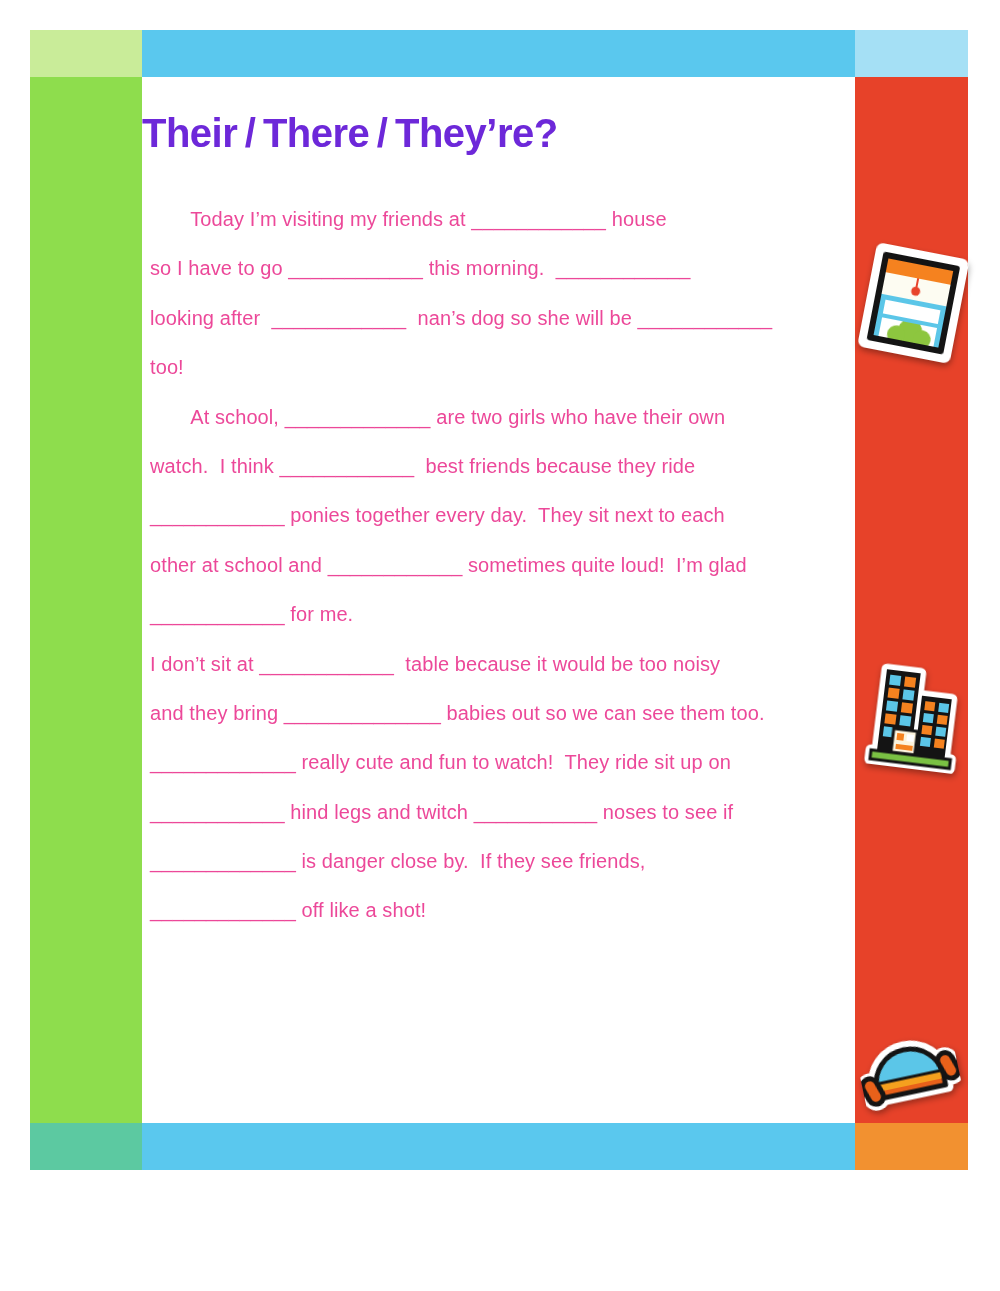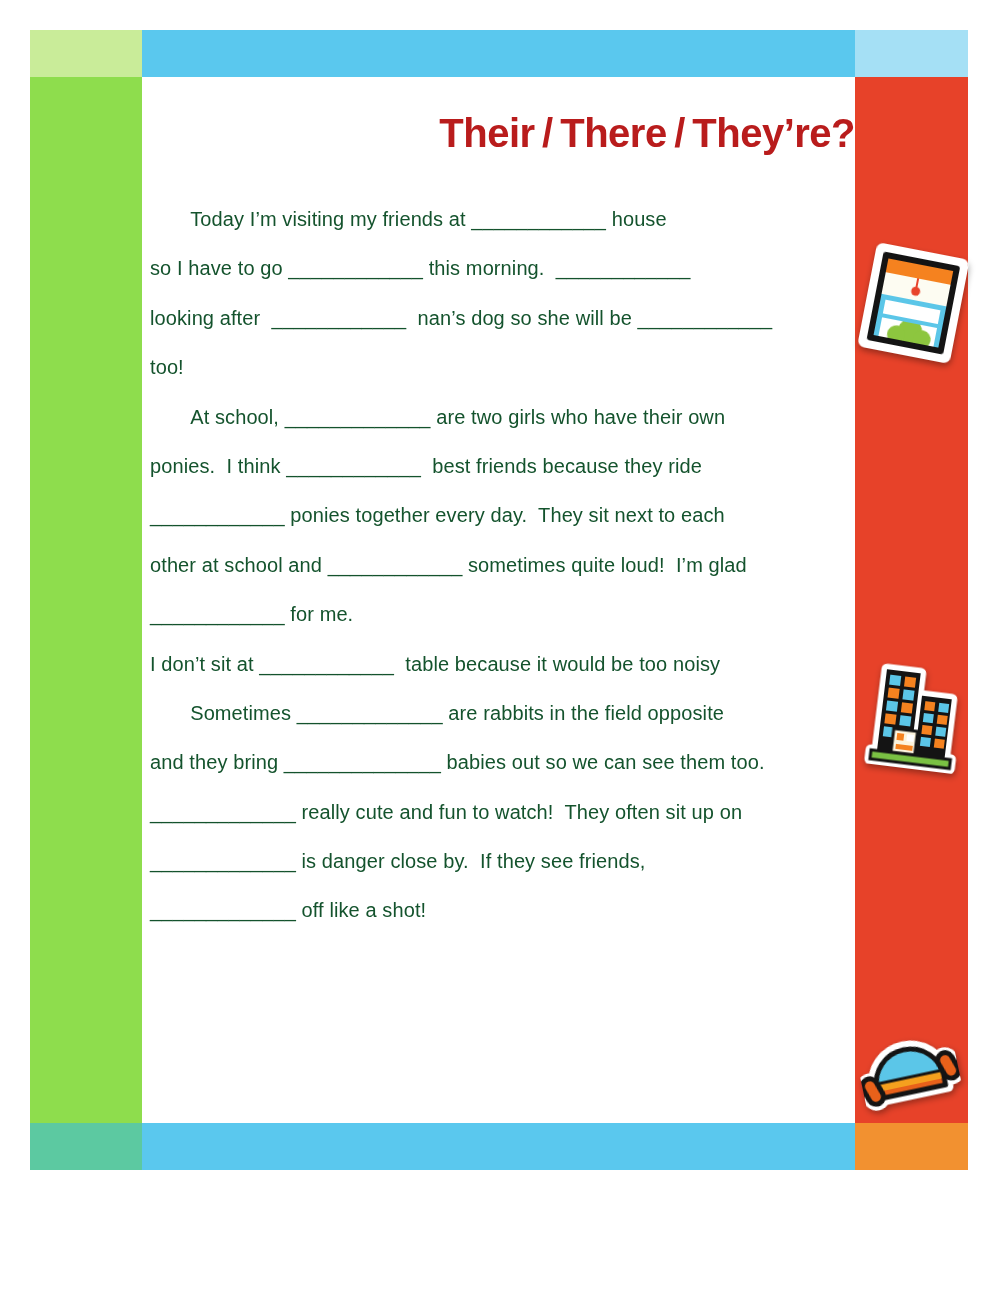--- a/index.html
+++ b/index.html
@@ -17,25 +17,25 @@
   .strip-left  { left:30px;  top:77px; width:112px; height:1046px; background:#8edd4d; }
   .strip-right { left:855px; top:77px; width:113px; height:1046px; background:#e74229; }
   .corner-bl { left:30px;  top:1123px; width:112px; height:47px; background:#5cc9a1; }
   .strip-bottom { left:142px; top:1123px; width:713px; height:47px; background:#5ac8ee; }
   .corner-br { left:855px; top:1123px; width:113px; height:47px; background:#f29130; }
 
   .content { left:142px; top:77px; width:713px; height:1046px; background:#ffffff; }
 
   .title {
     left:142px; top:84px; width:713px;
-    text-align:right; font-size:40px; font-weight:600;
-    letter-spacing:-0.5px; color:#b91c1c;
+    text-align:left; font-size:40px; font-weight:600;
+    letter-spacing:-0.5px; color:#6d28d9;
   }
 
-  .bodytext { left:150px; top:195px; width:700px; color:#14532d; }
+  .bodytext { left:150px; top:195px; width:700px; color:#ec4899; }
   .line {
     display:block; white-space:pre-wrap;
     font-size:20px; line-height:49.4px; height:49.4px;
     letter-spacing:0.1px;
   }
 
   .sticker { filter:drop-shadow(1px 3px 3px rgba(0,0,0,0.35)); }
   .sticker-window   { left:863px; top:247px;  transform:rotate(11deg); }
   .sticker-building { left:869px; top:667px;  transform:rotate(7deg); }
   .sticker-couch    { left:861px; top:1034px; transform:rotate(-12deg); }
@@ -55,28 +55,28 @@
 <div class="abs content"></div>
 
 <h1 class="abs title">Their / There / They’re?</h1>
 
 <div class="abs bodytext">
   <span class="line">  Today I’m visiting my friends at ____________ house</span>
   <span class="line">so I have to go ____________ this morning.  ____________</span>
   <span class="line">looking after  ____________  nan’s dog so she will be ____________</span>
   <span class="line">too!</span>
   <span class="line">  At school, _____________ are two girls who have their own</span>
-  <span class="line">ponies.  I think ____________  best friends because they ride</span>
+  <span class="line">watch.  I think ____________  best friends because they ride</span>
   <span class="line">____________ ponies together every day.  They sit next to each</span>
   <span class="line">other at school and ____________ sometimes quite loud!  I’m glad</span>
   <span class="line">____________ for me.</span>
   <span class="line">I don’t sit at ____________  table because it would be too noisy</span>
-  <span class="line">  Sometimes _____________ are rabbits in the field opposite</span>
   <span class="line">and they bring ______________ babies out so we can see them too.</span>
-  <span class="line">_____________ really cute and fun to watch!  They often sit up on</span>
+  <span class="line">_____________ really cute and fun to watch!  They ride sit up on</span>
+  <span class="line">____________ hind legs and twitch ___________ noses to see if</span>
   <span class="line">_____________ is danger close by.  If they see friends,</span>
   <span class="line">_____________ off like a shot!</span>
 </div>
 
 <div class="abs sticker sticker-window">
   <svg viewBox="0 0 100 112" width="100" height="112" xmlns="http://www.w3.org/2000/svg">
     <rect x="3" y="3" width="94" height="106" rx="7" fill="#ffffff"></rect>
     <rect x="11" y="11" width="78" height="90" rx="3" fill="#141414"></rect>
     <rect x="17" y="17" width="66" height="78" fill="#5bc6e8"></rect>
     <rect x="17" y="17" width="66" height="14" fill="#f5821f"></rect>

